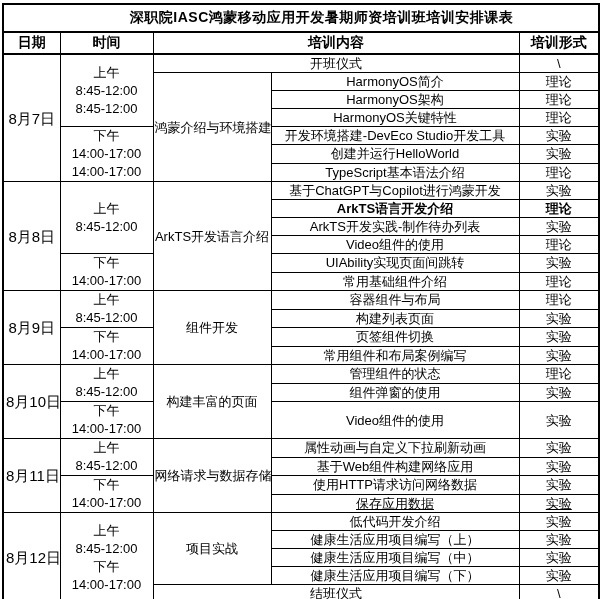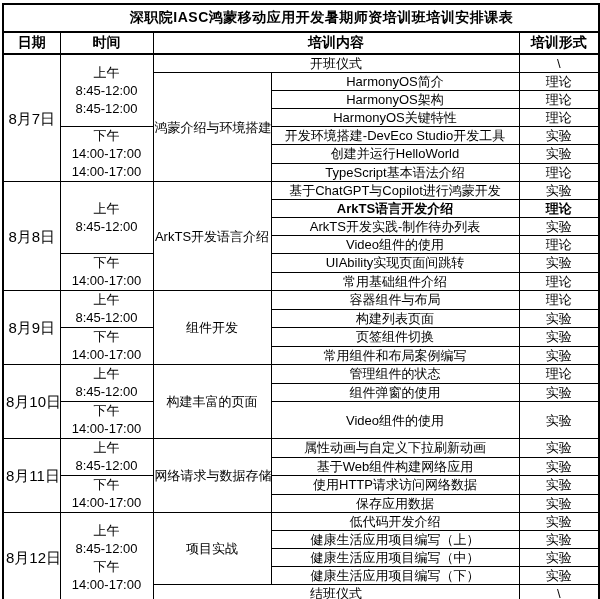--- a/index.html
+++ b/index.html
@@ -192,21 +192,21 @@
         <td class="form">实验</td>
       </tr>
       <tr style="height: 18px;">
         <td class="time" rowspan="2">
           <div>下午</div>
           <div>14:00-17:00</div>
         </td>
         <td class="item">使用HTTP请求访问网络数据</td>
         <td class="form">实验</td>
       </tr>
-      <tr style="height: 18px;">
+      <tr style="height: 18px; text-decoration: underline;">
         <td class="item">保存应用数据</td>
         <td class="form">实验</td>
       </tr>
       <tr style="height: 18px;">
         <td class="date" rowspan="5">8月12日</td>
         <td class="time" rowspan="5">
           <div>上午</div>
           <div>8:45-12:00</div>
           <div>下午</div>
           <div>14:00-17:00</div>

